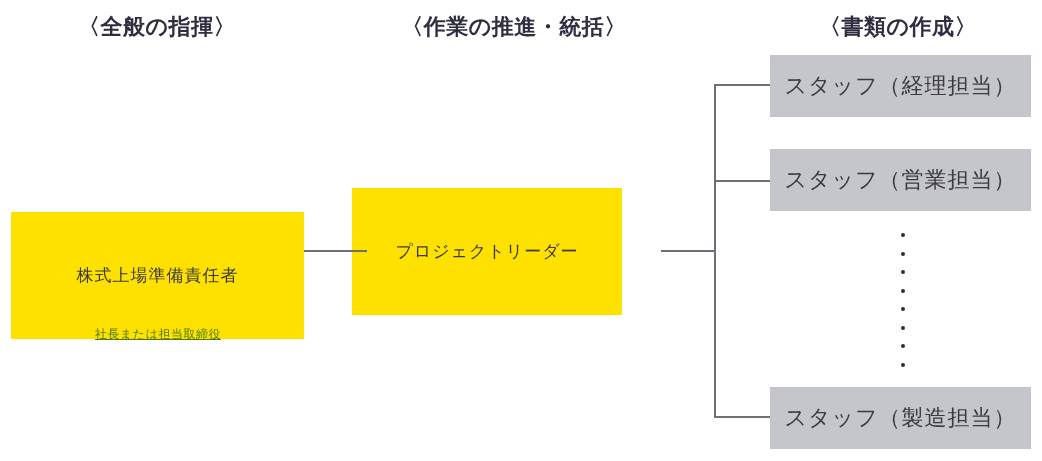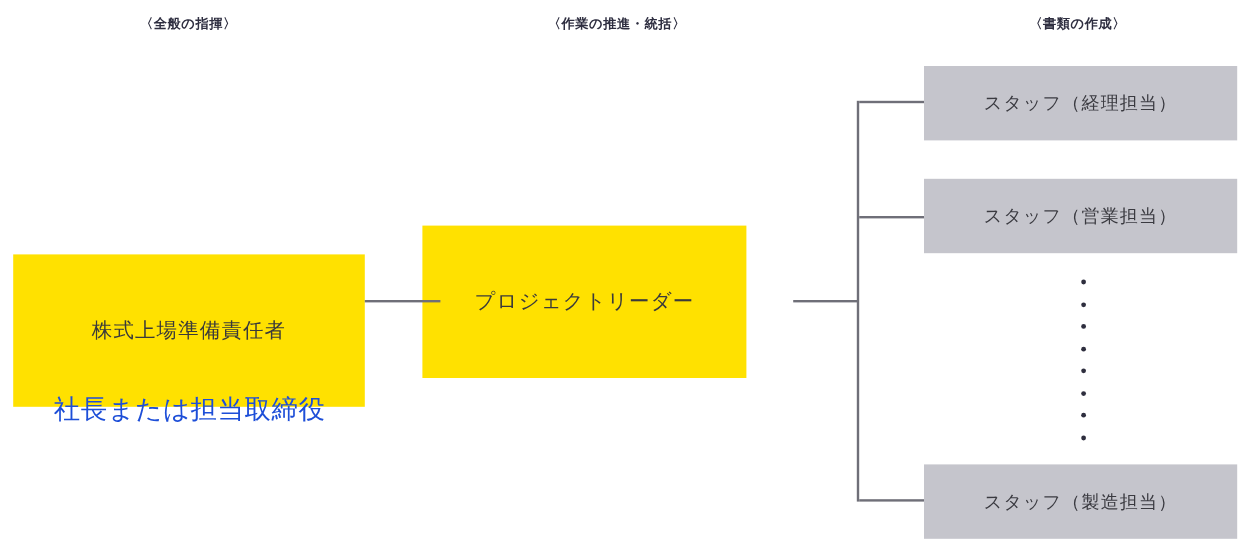--- a/index.html
+++ b/index.html
@@ -12,21 +12,21 @@
     position: relative;
     width: 1042px;
     height: 461px;
     background: #ffffff;
     overflow: hidden;
   }
   .hdr {
     position: absolute;
     top: 12px;
     transform: translateX(-50%);
-    font-size: 11px;
+    font-size: 22px;
     font-weight: bold;
     color: #2e2e40;
     white-space: nowrap;
     letter-spacing: 0.5px;
   }
   .hdr1 { left: 157px; }
   .hdr2 { left: 514px; }
   .hdr3 { left: 898px; }
 
   .ybox {
@@ -42,38 +42,39 @@
     white-space: nowrap;
     letter-spacing: 1px;
   }
   .ybox1 { left: 11px;  width: 293px; margin-top: 24px; }
   .ybox2 { left: 352px; width: 270px; justify-content: center; }
 
   .caption {
     position: absolute;
     top: 326px;
     transform: translateX(-50%);
-    font-size: 22px;
-    color: #1d4ed8;
+    font-size: 12px;
+    color: #4d7c0f;
     white-space: nowrap;
     letter-spacing: 0.5px;
+    text-decoration: underline;
   }
   .cap1 { left: 158px; }
   .cap2 { left: 519px; }
 
   .gbox {
     position: absolute;
     left: 770px;
     width: 261px;
     height: 62px;
     background: #c5c5cc;
     display: flex;
     align-items: center;
     justify-content: center;
-    font-size: 15px;
+    font-size: 22px;
     color: #3a3a40;
     white-space: nowrap;
     letter-spacing: 1px;
   }
   .gbox1 { top: 55px; }
   .gbox2 { top: 149px; }
   .gbox3 { top: 387px; }
 
   .line {
     position: absolute;

